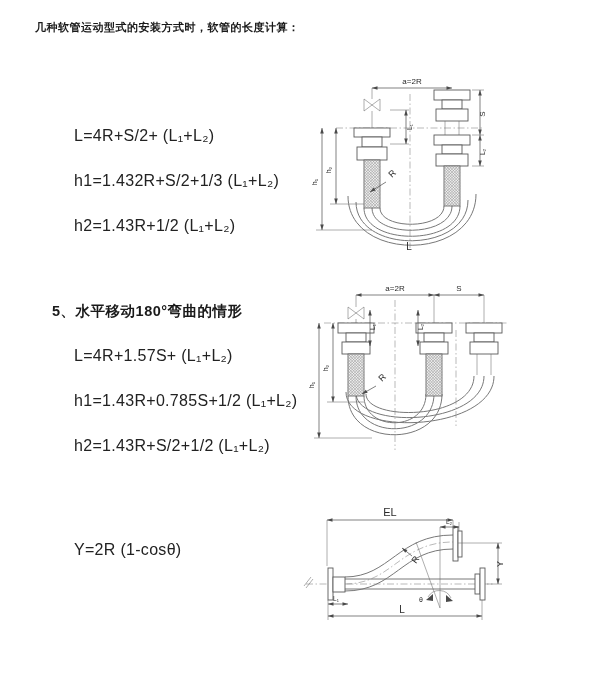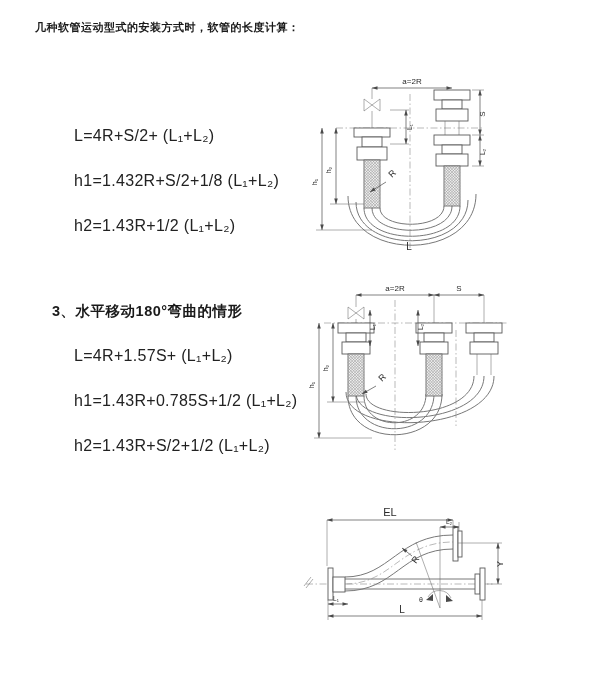--- a/index.html
+++ b/index.html
@@ -23,32 +23,33 @@
   .lab{font-size:8px;} .lab7{font-size:7px;} .lab65{font-size:6.5px;}
   .lab9{font-size:9px;} .lab10{font-size:10px;} .lab11{font-size:11px;}
 </style>
 </head>
 <body>
 
 <div class="title">几种软管运动型式的安装方式时，软管的长度计算：</div>
 
 <div class="sec" id="sec1">
   <div class="formula">L=4R+S/2+ (L₁+L₂)</div>
-  <div class="formula">h1=1.432R+S/2+1/8 (L₁+L₂)</div>
+  <div class="formula">h1=1.432R+S/2+1/3 (L₁+L₂)</div>
   <div class="formula">h2=1.43R+1/2 (L₁+L₂)</div>
 </div>
 
 <div class="sec" id="sec2">
-  <div class="heading">3、水平移动180°弯曲的情形</div>
+  <div class="heading">5、水平移动180°弯曲的情形</div>
   <div class="formula">L=4R+1.57S+ (L₁+L₂)</div>
   <div class="formula">h1=1.43R+0.785S+1/2 (L₁+L₂)</div>
   <div class="formula">h2=1.43R+S/2+1/2 (L₁+L₂)</div>
 </div>
 
 <div class="sec" id="sec3">
+  <div class="formula">Y=2R (1-cosθ)</div>
 </div>
 
 <svg id="d1" width="252" height="188" viewBox="0 0 252 188">
   <g>
     <line class="cl" x1="30" y1="56" x2="176" y2="56"></line>
     <line class="cl" x1="104" y1="22" x2="104" y2="176"></line>
   </g>
   <g>
     <path class="hose" d="M42,124 C42,190 170,190 170,122"></path>
     <path class="hose" d="M50,130 C50,182 162,182 162,128"></path>

